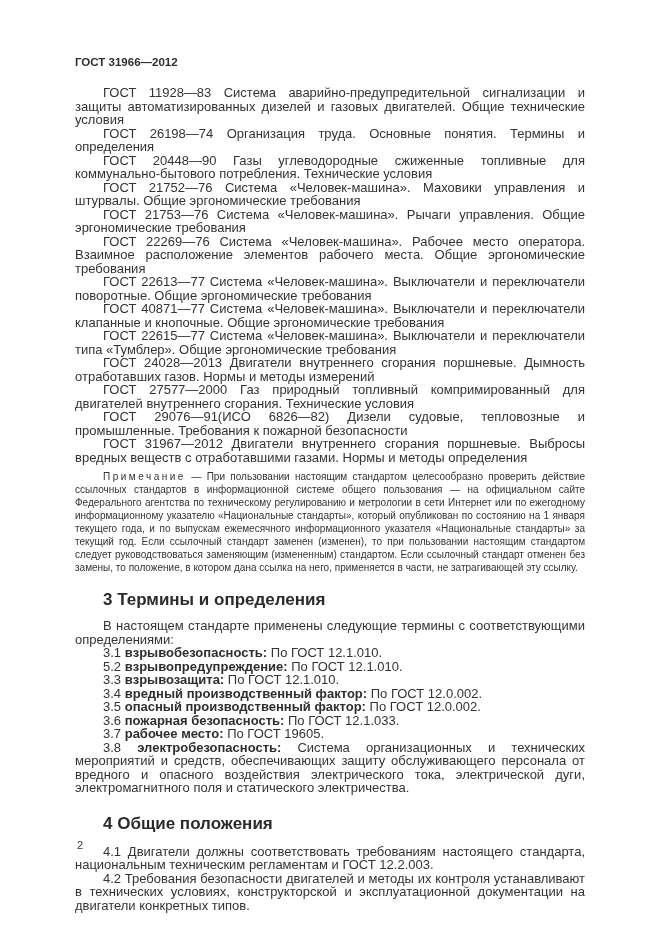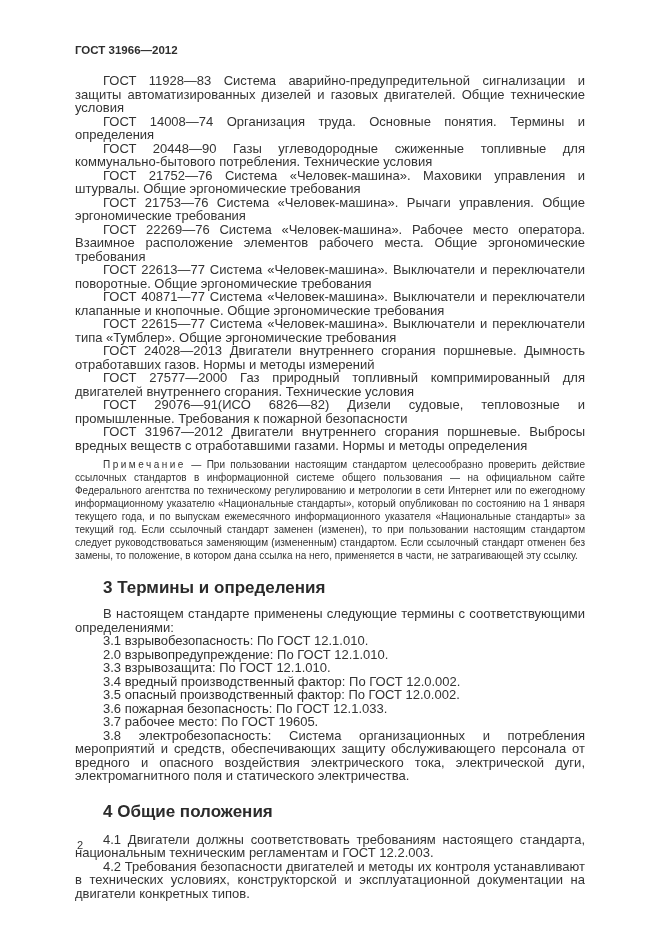--- a/index.html
+++ b/index.html
@@ -12,21 +12,21 @@
     background: #ffffff;
     color: #333333;
     font-family: "Liberation Sans", "DejaVu Sans", sans-serif;
     position: relative;
     overflow: hidden;
   }
   .page {
     box-sizing: border-box;
     width: 661px;
     height: 935px;
-    padding: 44px 76px 0 75px;
+    padding: 56px 76px 0 75px;
   }
   .doc-header {
     font-weight: bold;
     font-size: 11.5px;
     line-height: 13px;
     margin: 0 0 17px 0;
     color: #2e2e2e;
   }
   .para {
     font-size: 13px;
@@ -51,21 +51,21 @@
     color: #2b2b2b;
     margin: 18px 0 11px 0;
     text-indent: 28px;
     line-height: 16px;
   }
   .section-heading.second {
     margin-top: 21px;
     margin-bottom: 13px;
   }
   .term b {
-    font-weight: normal;
+    font-weight: bold;
     color: #2e2e2e;
   }
   .page-number {
     position: absolute;
     left: 77px;
     top: 839px;
     font-size: 11px;
     color: #333333;
   }
 </style>
@@ -73,21 +73,21 @@
 <body>
 
 <div class="page">
 
   <p class="doc-header">ГОСТ 31966—2012</p>
 
   <div>
 
       <p class="para">ГОСТ 11928—83 Система аварийно-предупредительной сигнализации и защиты автоматизированных дизелей и газовых двигателей. Общие технические условия</p>
 
-      <p class="para">ГОСТ 14008—74 Организация труда. Основные понятия. Термины и определения</p>
+      <p class="para">ГОСТ 26198—74 Организация труда. Основные понятия. Термины и определения</p>
 
       <p class="para">ГОСТ 20448—90 Газы углеводородные сжиженные топливные для коммунально-бытового потребления. Технические условия</p>
 
       <p class="para">ГОСТ 21752—76 Система «Человек-машина». Маховики управления и штурвалы. Общие эргономические требования</p>
 
       <p class="para">ГОСТ 21753—76 Система «Человек-машина». Рычаги управления. Общие эргономические требования</p>
 
       <p class="para">ГОСТ 22269—76 Система «Человек-машина». Рабочее место оператора. Взаимное расположение элементов рабочего места. Общие эргономические требования</p>
 
       <p class="para">ГОСТ 22613—77 Система «Человек-машина». Выключатели и переключатели поворотные. Общие эргономические требования</p>
@@ -108,33 +108,33 @@
   <p class="note"><span class="note-label">Примечание</span> <span>— При пользовании настоящим стандартом целесообразно проверить действие ссылочных стандартов в информационной системе общего пользования — на официальном сайте Федерального агентства по техническому регулированию и метрологии в сети Интернет или по ежегодному информационному указателю «Национальные стандарты», который опубликован по состоянию на 1 января текущего года, и по выпускам ежемесячного информационного указателя «Национальные стандарты» за текущий год. Если ссылочный стандарт заменен (изменен), то при пользовании настоящим стандартом следует руководствоваться заменяющим (измененным) стандартом. Если ссылочный стандарт отменен без замены, то положение, в котором дана ссылка на него, применяется в части, не затрагивающей эту ссылку.</span></p>
 
   <h2 class="section-heading">3 Термины и определения</h2>
 
   <p class="para">В настоящем стандарте применены следующие термины с соответствующими определениями:</p>
 
   <div>
 
       <p class="para term"><span>3.1</span> <b>взрывобезопасность:</b> <span>По ГОСТ 12.1.010.</span></p>
 
-      <p class="para term"><span>2.0</span> <b>взрывопредупреждение:</b> <span>По ГОСТ 12.1.010.</span></p>
+      <p class="para term"><span>5.2</span> <b>взрывопредупреждение:</b> <span>По ГОСТ 12.1.010.</span></p>
 
       <p class="para term"><span>3.3</span> <b>взрывозащита:</b> <span>По ГОСТ 12.1.010.</span></p>
 
       <p class="para term"><span>3.4</span> <b>вредный производственный фактор:</b> <span>По ГОСТ 12.0.002.</span></p>
 
       <p class="para term"><span>3.5</span> <b>опасный производственный фактор:</b> <span>По ГОСТ 12.0.002.</span></p>
 
       <p class="para term"><span>3.6</span> <b>пожарная безопасность:</b> <span>По ГОСТ 12.1.033.</span></p>
 
       <p class="para term"><span>3.7</span> <b>рабочее место:</b> <span>По ГОСТ 19605.</span></p>
 
-      <p class="para term"><span>3.8</span> <b>электробезопасность:</b> <span>Система организационных и потребления мероприятий и средств, обеспечивающих защиту обслуживающего персонала от вредного и опасного воздействия электрического тока, электрической дуги, электромагнитного поля и статического электричества.</span></p>
+      <p class="para term"><span>3.8</span> <b>электробезопасность:</b> <span>Система организационных и технических мероприятий и средств, обеспечивающих защиту обслуживающего персонала от вредного и опасного воздействия электрического тока, электрической дуги, электромагнитного поля и статического электричества.</span></p>
     </div>
 
   <h2 class="section-heading second">4 Общие положения</h2>
 
   <div>
 
       <p class="para">4.1 Двигатели должны соответствовать требованиям настоящего стандарта, национальным техническим регламентам и ГОСТ 12.2.003.</p>
 
       <p class="para">4.2 Требования безопасности двигателей и методы их контроля устанавливают в технических условиях, конструкторской и эксплуатационной документации на двигатели конкретных типов.</p>
     </div>

